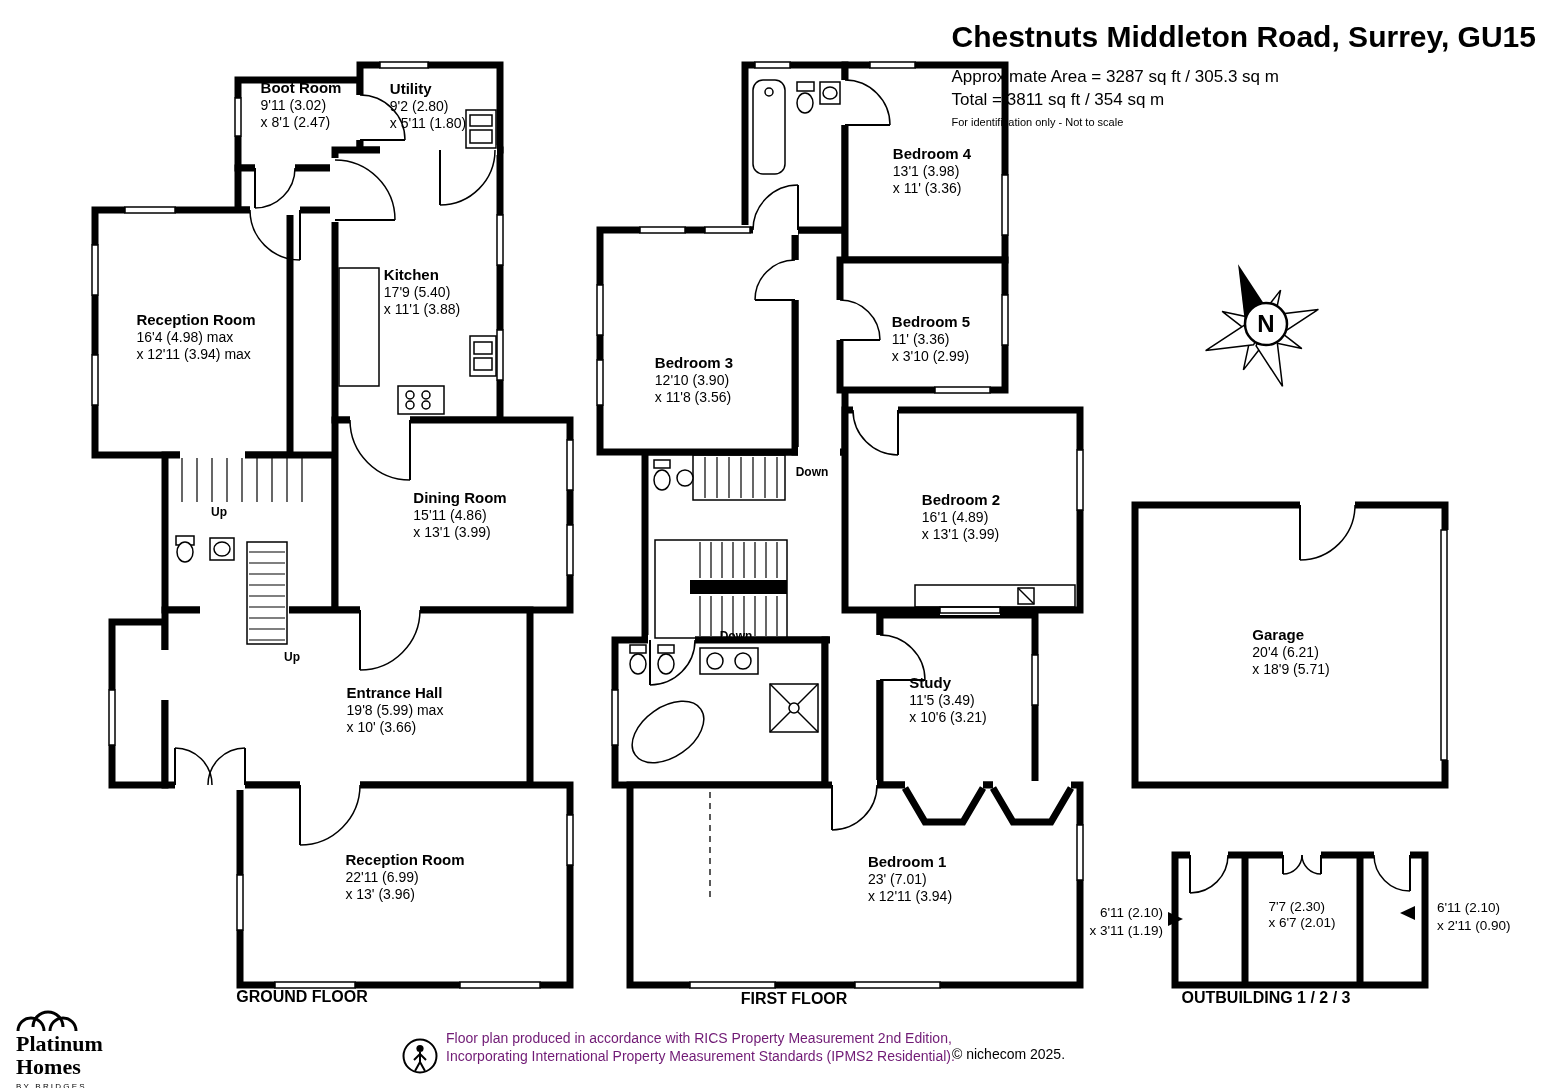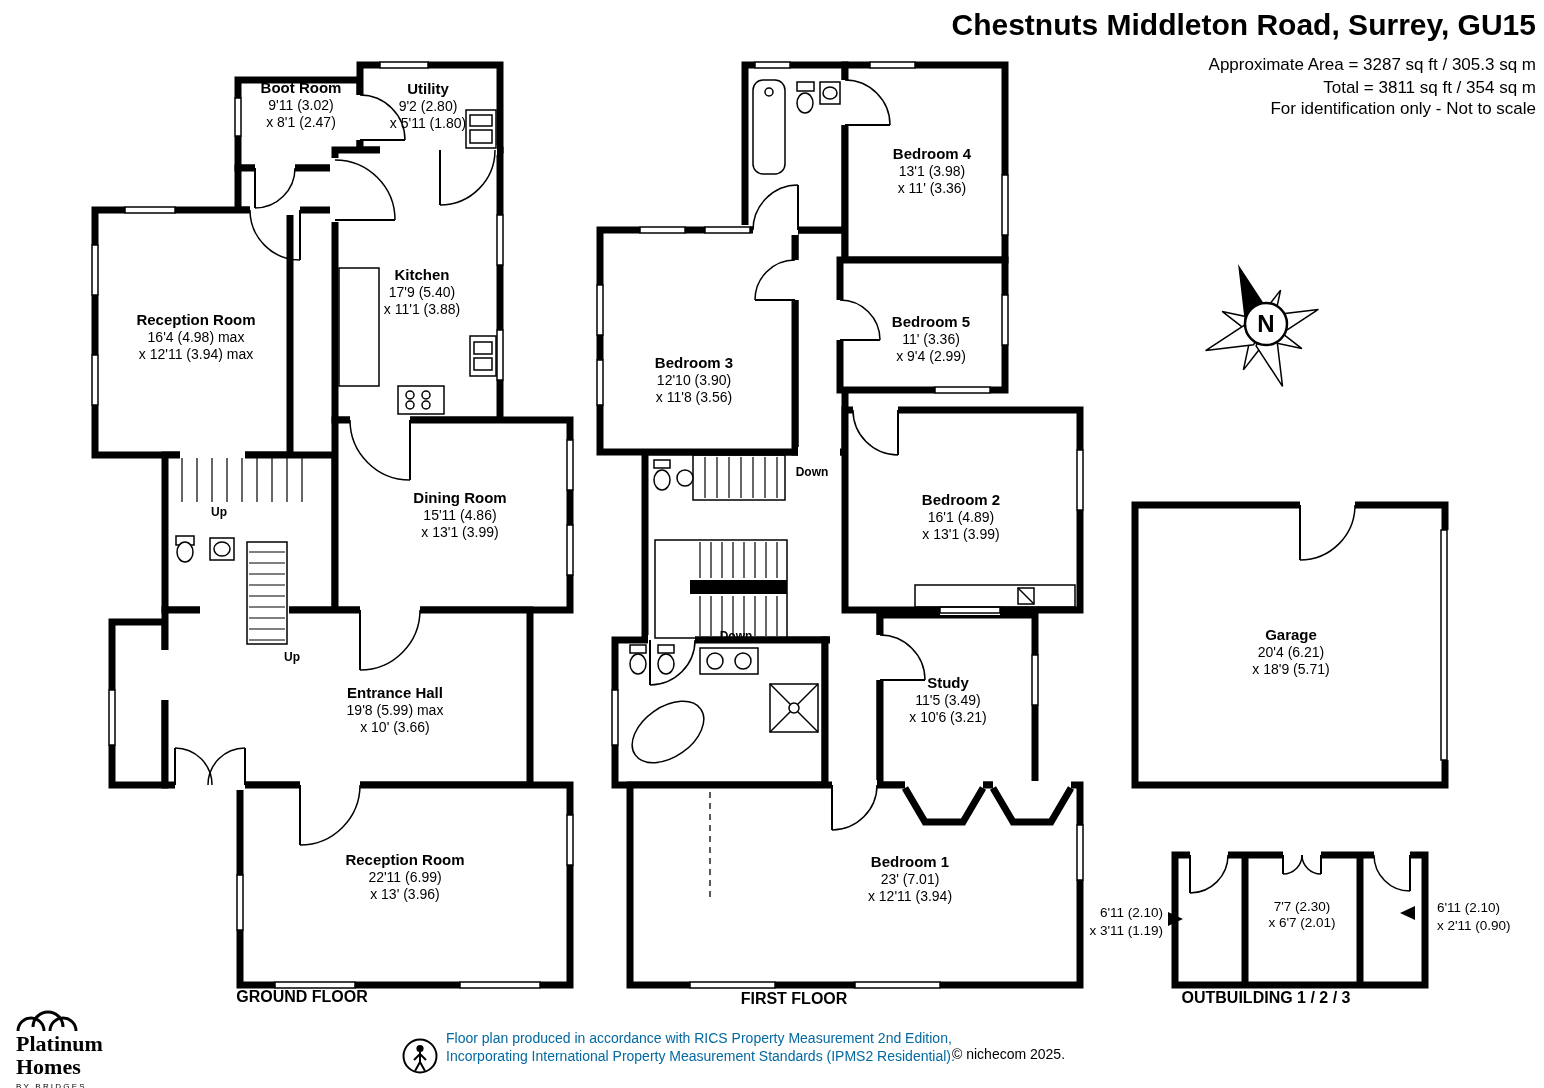--- a/index.html
+++ b/index.html
@@ -8,36 +8,36 @@
   svg.plan{position:absolute;left:0;top:0;display:block}
   svg text{font-family:"Liberation Sans",sans-serif}
   .wall{fill:#fff;stroke:#000;stroke-width:7}
   .cut{fill:#fff;stroke:none}
   .thin{fill:none;stroke:#000;stroke-width:1.5}
   .leaf{stroke:#000;stroke-width:2}
   .wf{fill:#fff;stroke:#000;stroke-width:1.5}
   .fix{fill:#fff;stroke:#000;stroke-width:1.5}
   .tread{stroke:#000;stroke-width:1.2}
   .solid{fill:#000}
-  .room-label{position:absolute;transform:translate(-50%,-50%);text-align:center;line-height:1.22;white-space:nowrap}
+  .room-label{position:absolute;transform:translate(-50%,-50%);line-height:1.22;white-space:nowrap}
   .room-name{font-weight:700;font-size:15px}
   .room-dim{font-size:14px}
   .floor-label{position:absolute;transform:translateX(-50%);font-weight:700;font-size:16px;white-space:nowrap}
   .stair-label{position:absolute;transform:translate(-50%,-50%);font-weight:700;font-size:12px}
-  .header{position:absolute;top:8px;right:8px;text-align:right}
+  .header{position:absolute;top:20px;right:8px;text-align:left}
   .header-title{font-size:30px;font-weight:700;line-height:1.15;margin-bottom:10px}
   .area-line{font-size:17px;line-height:1.38}
-  .disclaimer{font-size:17px;}
+  .disclaimer{font-size:11px;margin-top:5px}
   .ob-label{position:absolute;font-size:13.5px;line-height:1.3;white-space:nowrap}
   .arrow-right{position:absolute;width:0;height:0;border-top:7px solid transparent;border-bottom:7px solid transparent;border-left:15px solid #000}
   .arrow-left{position:absolute;width:0;height:0;border-top:7px solid transparent;border-bottom:7px solid transparent;border-right:15px solid #000}
   .logo-text{position:absolute;left:16px;top:1033px;font-family:"Liberation Serif",serif}
   .logo-line{font-size:22px;font-weight:700;line-height:1.04}
   .logo-sub{font-size:8px;letter-spacing:2.2px;margin-top:3px;font-family:"Liberation Sans",sans-serif}
-  .rics{position:absolute;left:446px;top:1030px;font-size:14px;line-height:1.26;color:#0369a1}
+  .rics{position:absolute;left:446px;top:1030px;font-size:14px;line-height:1.26;color:#701a75}
   .copyright{position:absolute;left:952px;top:1046px;font-size:14px}
 </style>
 </head>
 <body>
 
 <div class="page">
 
 <svg class="plan" width="1544" height="1088" viewBox="0 0 1544 1088">
 
   <g>
@@ -420,21 +420,21 @@
 <div class="stair-label" style="left:292px;top:657px">Up</div>
 
 <div class="room-label" style="left:932px;top:171px">
   <div class="room-name">Bedroom 4</div>
   <div class="room-dim">13'1 (3.98)</div>
   <div class="room-dim">x 11' (3.36)</div>
 </div>
 <div class="room-label" style="left:931px;top:339px">
   <div class="room-name">Bedroom 5</div>
   <div class="room-dim">11' (3.36)</div>
-  <div class="room-dim">x 9'4 (2.99)</div>
+  <div class="room-dim">x 3'10 (2.99)</div>
 </div>
 <div class="room-label" style="left:694px;top:380px">
   <div class="room-name">Bedroom 3</div>
   <div class="room-dim">12'10 (3.90)</div>
   <div class="room-dim">x 11'8 (3.56)</div>
 </div>
 <div class="room-label" style="left:961px;top:517px">
   <div class="room-name">Bedroom 2</div>
   <div class="room-dim">16'1 (4.89)</div>
   <div class="room-dim">x 13'1 (3.99)</div>

